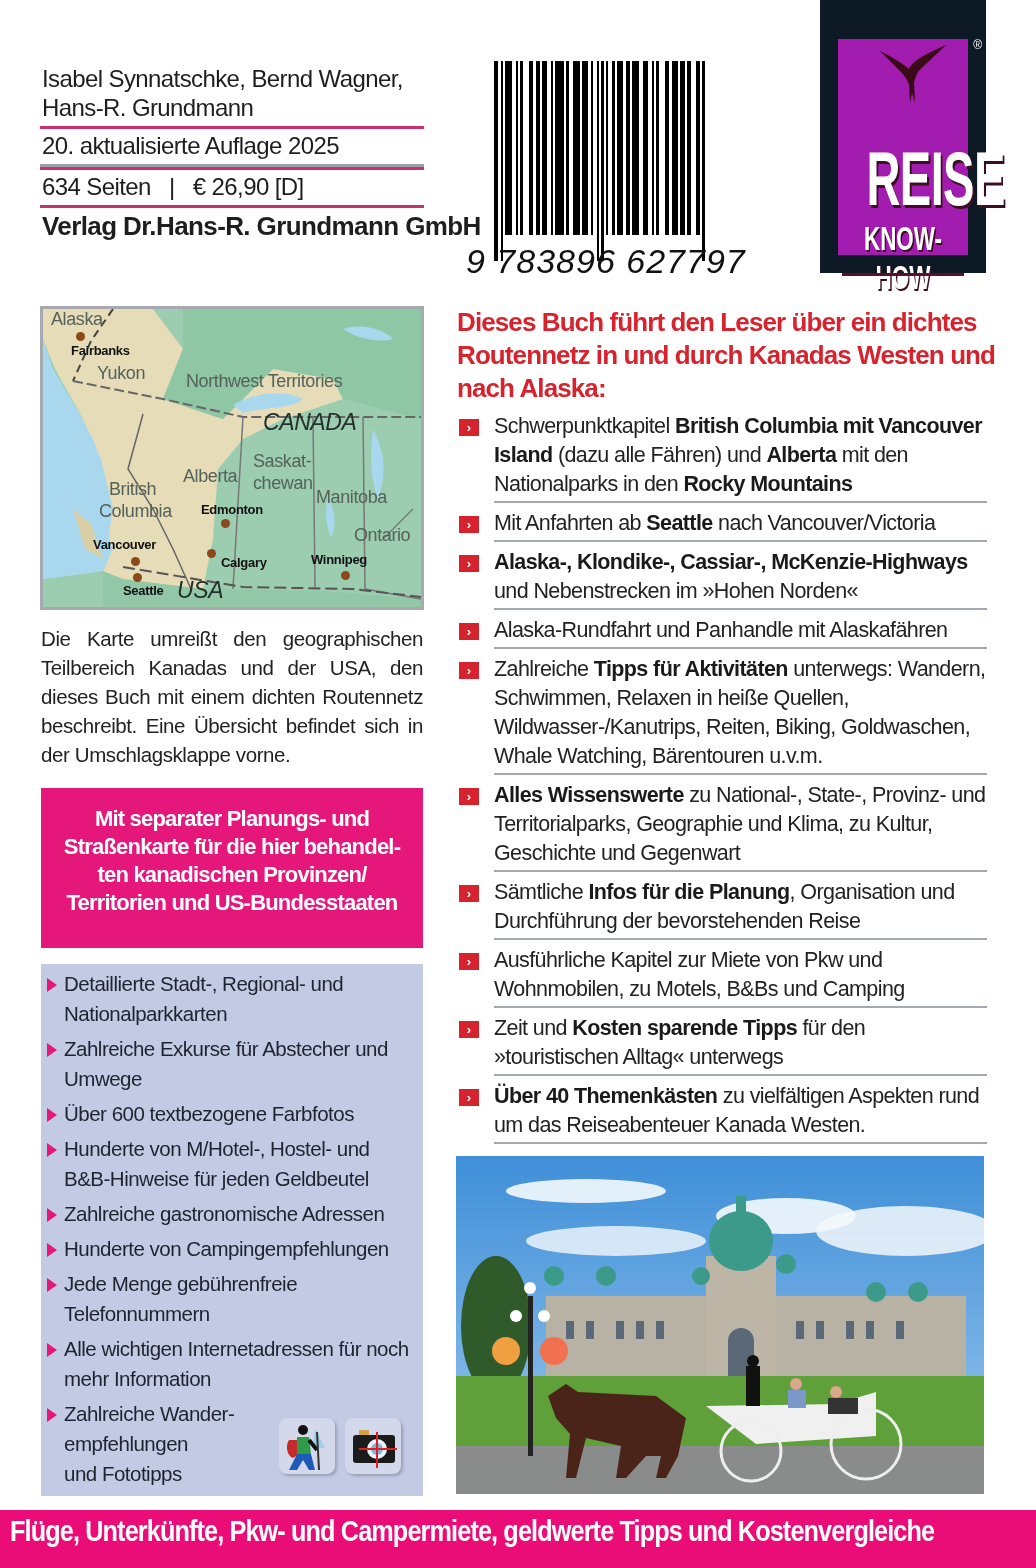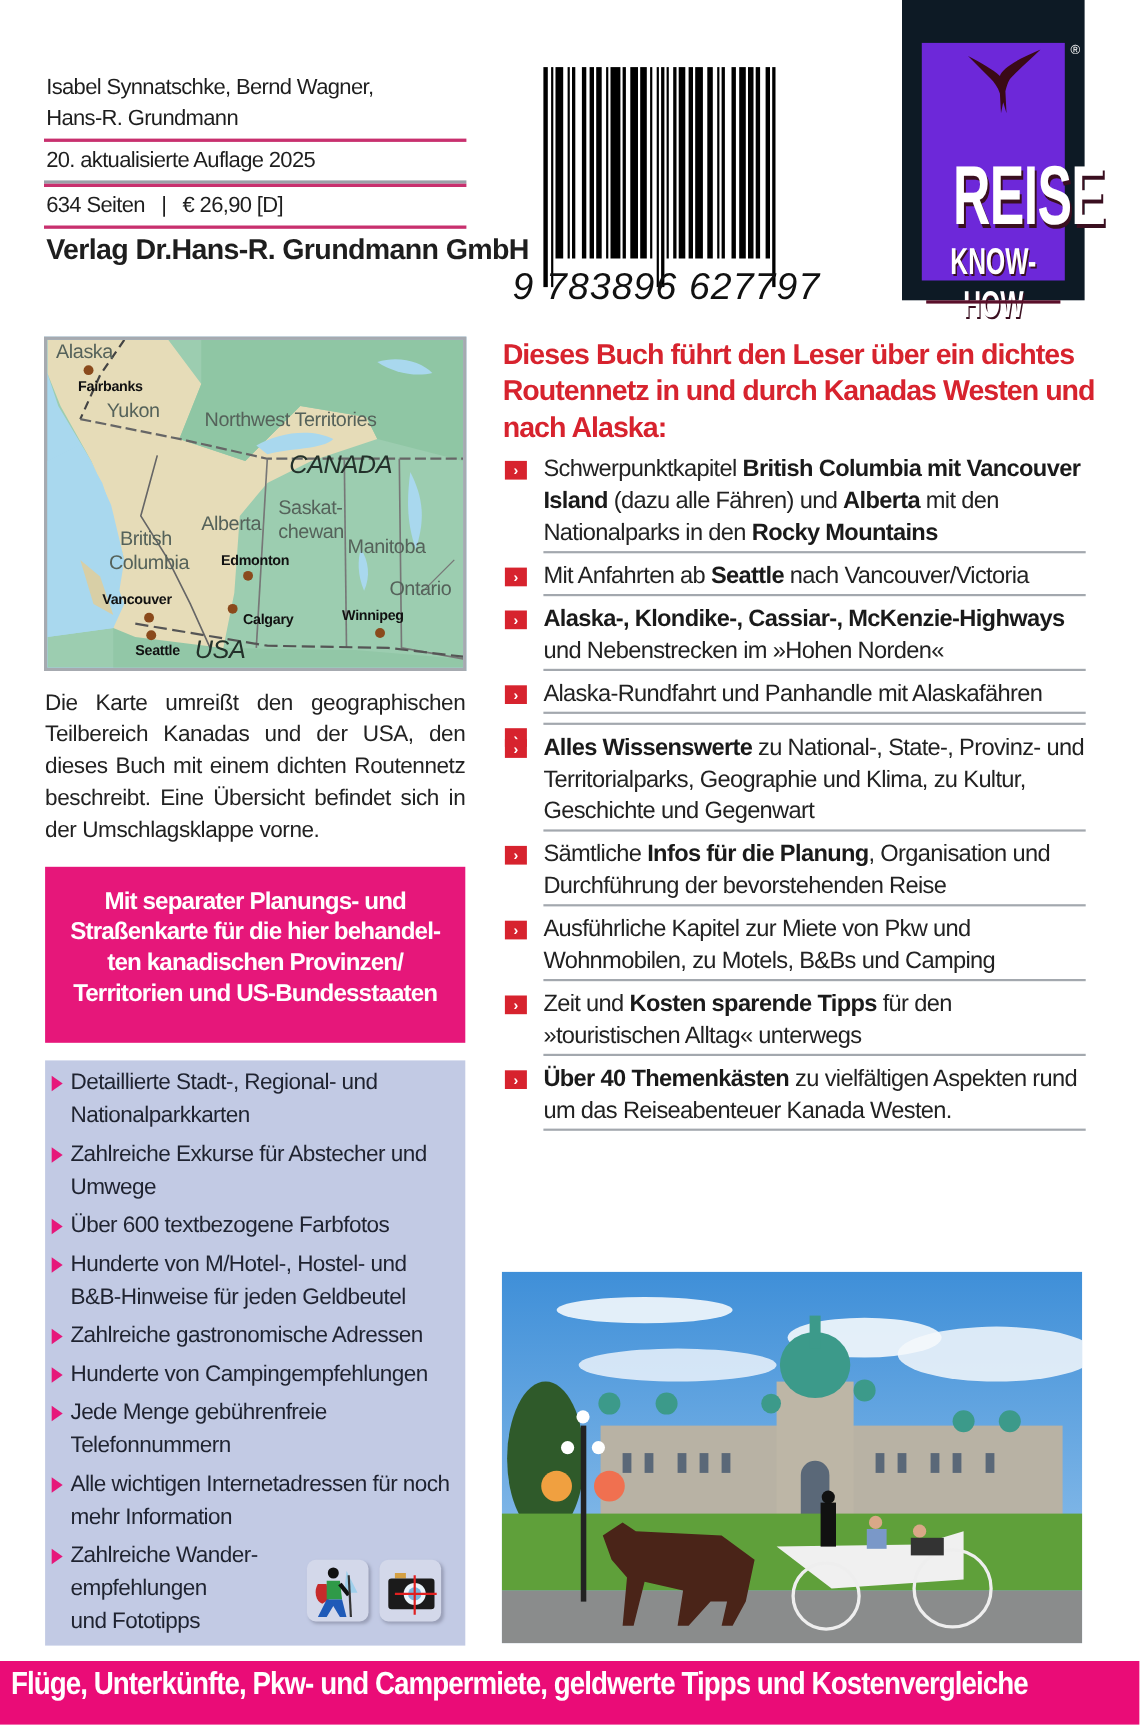--- a/index.html
+++ b/index.html
@@ -1,35 +1,35 @@
 <!DOCTYPE html>
 <html><head>
 <meta charset="utf-8">
 <style>
   * { box-sizing: border-box; margin: 0; padding: 0; }
   html, body { width: 1036px; height: 1568px; background: #ffffff; overflow: hidden; }
   body { position: relative; font-family: "Liberation Sans", "DejaVu Sans", sans-serif; color: #1e1e1e; }
 
   
   .meta { position: absolute; left: 40px; top: 62px; width: 384px; }
-  .meta .row { font-size: 20px; line-height: 30px; padding: 2px 2px 3px 2px; letter-spacing: -0.6px; white-space: nowrap; }
+  .meta .row { font-size: 24px; line-height: 30px; padding: 2px 2px 3px 2px; letter-spacing: -0.6px; white-space: nowrap; }
   .meta .rule { height: 3px; background: #c8306e; }
   .meta .rule.grey { background: #9aa0a8; }
   .meta .pub { font-weight: bold; font-size: 26px; letter-spacing: -0.6px; padding-top: 3px; }
 
   
   .barcode { position: absolute; left: 466px; top: 58px; width: 292px; height: 220px; font-style: italic; }
   .barcode .bars { position: absolute; left: 28px; top: 3px; width: 246px; height: 186px; display: flex; align-items: flex-start; }
   .barcode .bars span { display: block; height: 174px; background: #000; }
   .barcode .bars span.guard { height: 200px; }
   .barcode .digits { position: absolute; left: 0; top: 184px; font-size: 34px; letter-spacing: 1px; color: #111; white-space: nowrap; }
 
   
   .logo { position: absolute; left: 820px; top: 0; width: 166px; height: 273px; background: #0d1a25; }
-  .logo .pink { position: absolute; left: 18px; top: 39px; width: 130px; height: 216px; background: #6d28d9; }
+  .logo .pink { position: absolute; left: 18px; top: 39px; width: 130px; height: 216px; background: #a21caf; }
   .logo .reg { position: absolute; right: 4px; top: 38px; color: #fff; font-size: 12px; }
   .logo .reise { position: absolute; left: 6px; top: 100px; width: 118px; text-align: center; font-family: "Liberation Sans", sans-serif; font-weight: bold; font-size: 76px; line-height: 80px; color: #fff; transform: scaleX(0.62); transform-origin: center; text-shadow: 3px 3px 0 #3a0f20; letter-spacing: -1px; }
   .logo .knowhow { position: absolute; left: 0; top: 180px; width: 130px; text-align: center; font-weight: bold; font-size: 34px; color: #fff; transform: scaleX(0.66); transform-origin: center; text-shadow: 2px 2px 0 #3a0f20; }
   .logo .underline { position: absolute; left: 4px; right: 4px; top: 234px; height: 3px; background: #5a0f2a; }
   .logo svg.bird { position: absolute; left: 40px; top: 6px; }
 
   
   .map { position: absolute; left: 40px; top: 306px; width: 384px; height: 304px; border: 3px solid #a6aab0; overflow: hidden; background: #a9d8ee; }
   .map .lbl { position: absolute; white-space: nowrap; color: #55625a; font-size: 18px; letter-spacing: -0.4px; }
   .map .city { position: absolute; white-space: nowrap; color: #111; font-size: 13px; font-weight: bold; letter-spacing: -0.3px; }
@@ -280,20 +280,21 @@
       <div class="txt"><b>Alaska-, Klondike-, Cassiar-, McKenzie-Highways</b><span> und Nebenstrecken im »Hohen Norden«</span></div>
       <div class="line"></div>
     </div>
     <div class="feat">
       <span class="box">›</span>
       <div class="txt"><span>Alaska-Rundfahrt und Panhandle mit Alaskafähren</span></div>
       <div class="line"></div>
     </div>
     <div class="feat">
       <span class="box">›</span>
+      <div class="txt"><span>Zahlreiche </span><b>Tipps für Aktivitäten</b><span> unterwegs: Wandern, Schwimmen, Relaxen in heiße Quellen, Wildwasser-/Kanutrips, Reiten, Biking, Goldwaschen, Whale Watching, Bärentouren u.v.m.</span></div>
       <div class="line"></div>
     </div>
     <div class="feat">
       <span class="box">›</span>
       <div class="txt"><b>Alles Wissenswerte</b><span> zu National-, State-, Provinz- und Territorialparks, Geographie und Klima, zu Kultur, Geschichte und Gegenwart</span></div>
       <div class="line"></div>
     </div>
     <div class="feat">
       <span class="box">›</span>
       <div class="txt"><span>Sämtliche </span><b>Infos für die Planung</b><span>, Organisation und Durchführung der bevorstehenden Reise</span></div>

